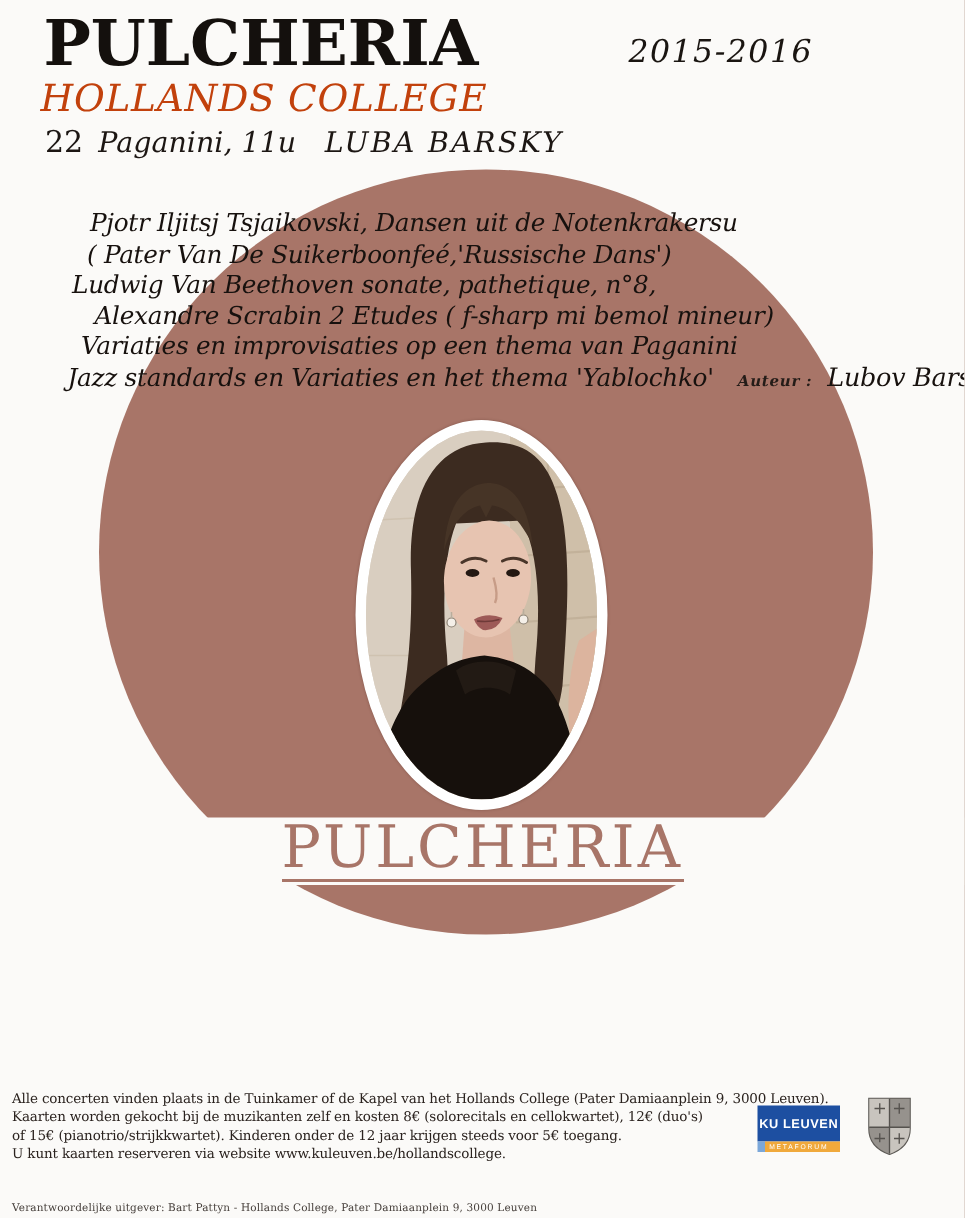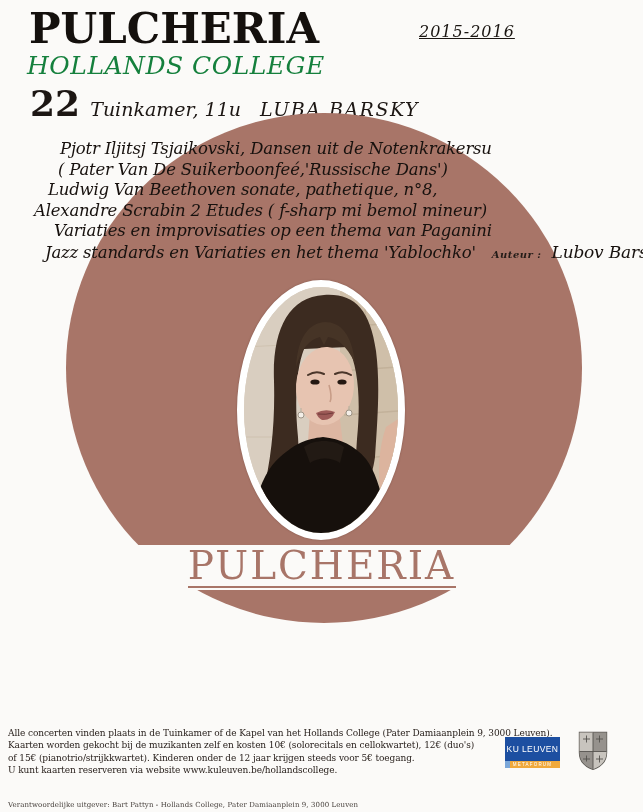--- a/index.html
+++ b/index.html
@@ -15,47 +15,47 @@
     background:var(--paper);overflow:hidden;
     font-family:"DejaVu Serif","Liberation Serif",serif;color:var(--ink);
   }
   
   .title{
     position:absolute;left:29px;top:4px;
     font-size:42px;font-weight:bold;letter-spacing:0px;color:#14100d;
   }
   .season{
     position:absolute;left:419px;top:22px;
-    font-size:16px;font-style:italic;letter-spacing:1px;color:#1a1511;text-decoration:underline;
+    font-size:21px;font-style:italic;letter-spacing:1px;color:#1a1511;
   }
   .subtitle{
     position:absolute;left:27px;top:51px;
-    font-size:25px;font-style:italic;letter-spacing:0.5px;color:#15803d;
+    font-size:25px;font-style:italic;letter-spacing:0.5px;color:#c2410c;
   }
   .dateline{
     position:absolute;left:30px;top:82px;white-space:nowrap;
   }
-  .dateline .day{font-size:36px;font-weight:bold;}
+  .dateline .day{font-size:20px;font-weight:normal;}
   .dateline .when{font-size:19px;font-style:italic;margin-left:5px;}
   .dateline .who{font-size:19px;font-style:italic;letter-spacing:1.5px;margin-left:14px;}
   
   .circle{
     position:absolute;left:66px;top:113px;width:516px;height:510px;
     background:var(--accent);border-radius:50%;
   }
   
   .program{
     position:absolute;left:0;top:139px;width:643px;z-index:2;
     font-size:16.5px;font-style:italic;line-height:20.6px;
     letter-spacing:-0.2px;color:#17110e;white-space:nowrap;
   }
   .program .l0{padding-left:60px;}
   .program .l1{padding-left:58px;}
   .program .l2{padding-left:48px;}
-  .program .l3{padding-left:34px;}
+  .program .l3{padding-left:63px;}
   .program .l4{padding-left:54px;}
   .program .l5{padding-left:45px;}
   .program .author-label{
     font-size:10px;font-style:italic;letter-spacing:0.5px;margin-left:16px;color:#241c18;font-weight:bold;
   }
   .program .author-name{font-size:17px;margin-left:10px;}
   
   .portrait{
     position:absolute;left:237px;top:280px;width:168px;height:260px;z-index:2;
     border-radius:50%;background:#d9cec0;overflow:hidden;
@@ -86,40 +86,40 @@
     font-size:7px;letter-spacing:0.1px;color:#47403c;white-space:nowrap;margin-top:17px;
   }
   .kul-logo{
     position:absolute;left:505px;top:737px;width:55px;z-index:2;
     font-family:"Liberation Sans","DejaVu Sans",sans-serif;
   }
   .kul-blue{
     width:55px;height:24px;background:var(--logo_blue);
     display:flex;align-items:center;justify-content:center;
   }
-  .kul-blue span{color:#fff;font-size:8.5px;font-weight:normal;letter-spacing:0.4px;}
+  .kul-blue span{color:#fff;font-size:8.5px;font-weight:bold;letter-spacing:0.4px;}
   .kul-strip{
     width:55px;height:7px;
     background:linear-gradient(90deg,#7ba7d9 0 9%,var(--logo_orange) 9%);
     display:flex;align-items:center;justify-content:center;
   }
   .kul-strip span{color:#fff;font-size:4.5px;letter-spacing:1.2px;line-height:7px;}
   .shield{position:absolute;left:578px;top:731px;width:30px;height:42px;z-index:2;}
 </style>
 </head>
 <body>
 
 <div class="poster">
 
   <div class="title">PULCHERIA</div>
   <div class="season">2015-2016</div>
   <div class="subtitle">HOLLANDS COLLEGE</div>
   <div class="dateline">
     <span class="day">22</span>
-    <span class="when">Tuinkamer, 11u</span>
+    <span class="when">Paganini, 11u</span>
     <span class="who">LUBA BARSKY</span>
   </div>
 
   <div class="circle"></div>
 
   <div class="program">
     <div class="l0">Pjotr Iljitsj Tsjaikovski, Dansen uit de Notenkrakersu</div>
     <div class="l1">( Pater Van De Suikerboonfeé,'Russische Dans')</div>
     <div class="l2">Ludwig Van Beethoven sonate, pathetique, n°8,</div>
     <div class="l3">Alexandre Scrabin 2 Etudes ( f-sharp mi bemol mineur)</div>
@@ -177,21 +177,21 @@
     </svg>
   </div>
 
   <div class="band">
     <div class="medallion-name">PULCHERIA</div>
     <div class="rule"></div>
   </div>
 
   <div class="footer">
     <div>Alle concerten vinden plaats in de Tuinkamer of de Kapel van het Hollands College (Pater Damiaanplein 9, 3000 Leuven).</div>
-    <div>Kaarten worden gekocht bij de muzikanten zelf en kosten 10€ (solorecitals en cellokwartet), 12€ (duo's)</div>
+    <div>Kaarten worden gekocht bij de muzikanten zelf en kosten 8€ (solorecitals en cellokwartet), 12€ (duo's)</div>
     <div>of 15€ (pianotrio/strijkkwartet). Kinderen onder de 12 jaar krijgen steeds voor 5€ toegang.</div>
     <div>U kunt kaarten reserveren via website www.kuleuven.be/hollandscollege.</div>
   </div>
   <div class="publisher">Verantwoordelijke uitgever: Bart Pattyn - Hollands College, Pater Damiaanplein 9, 3000 Leuven</div>
 
   <div class="kul-logo">
     <div class="kul-blue">
       <span>KU LEUVEN</span>
     </div>
     <div class="kul-strip">

